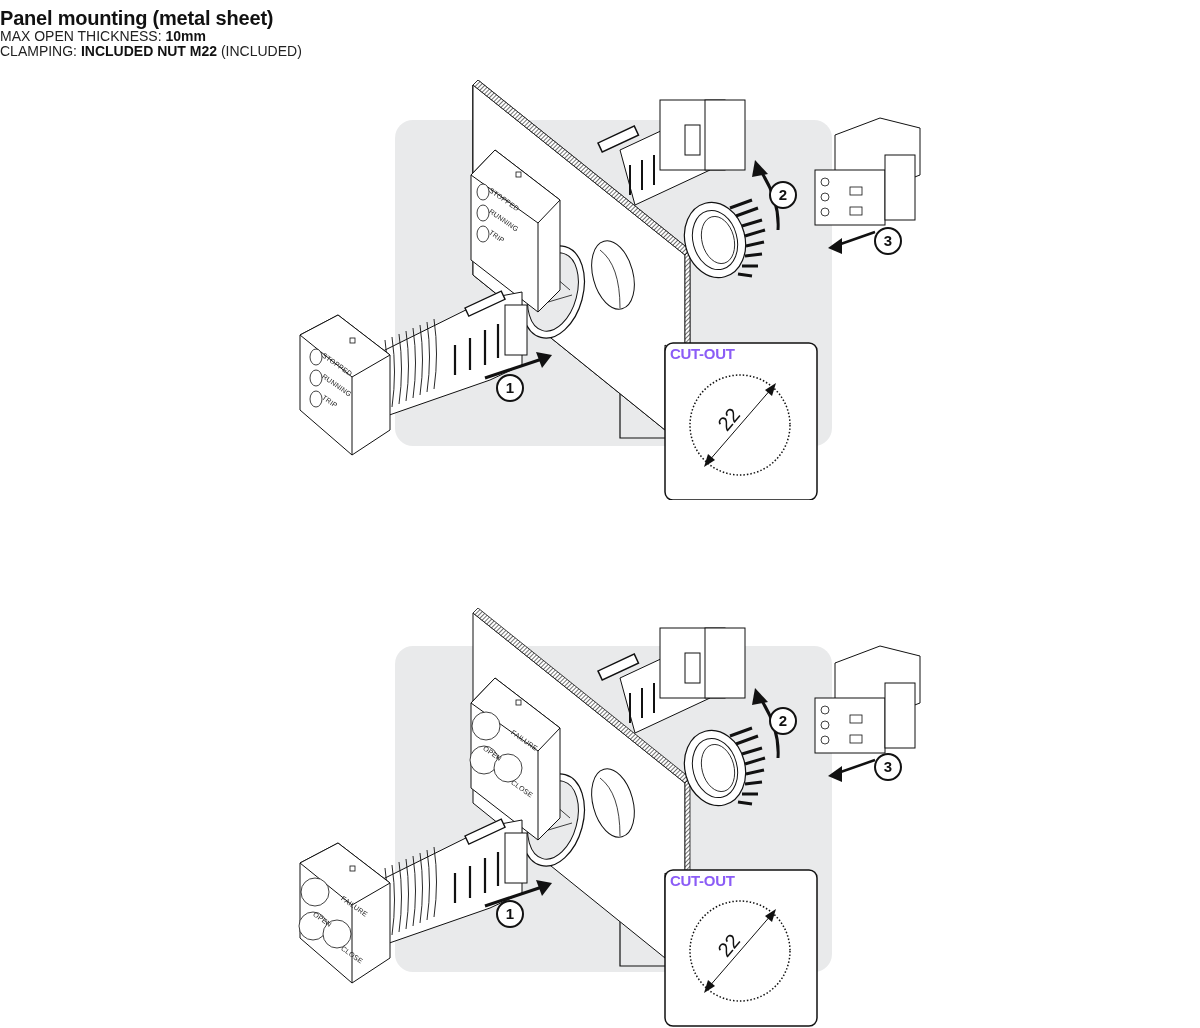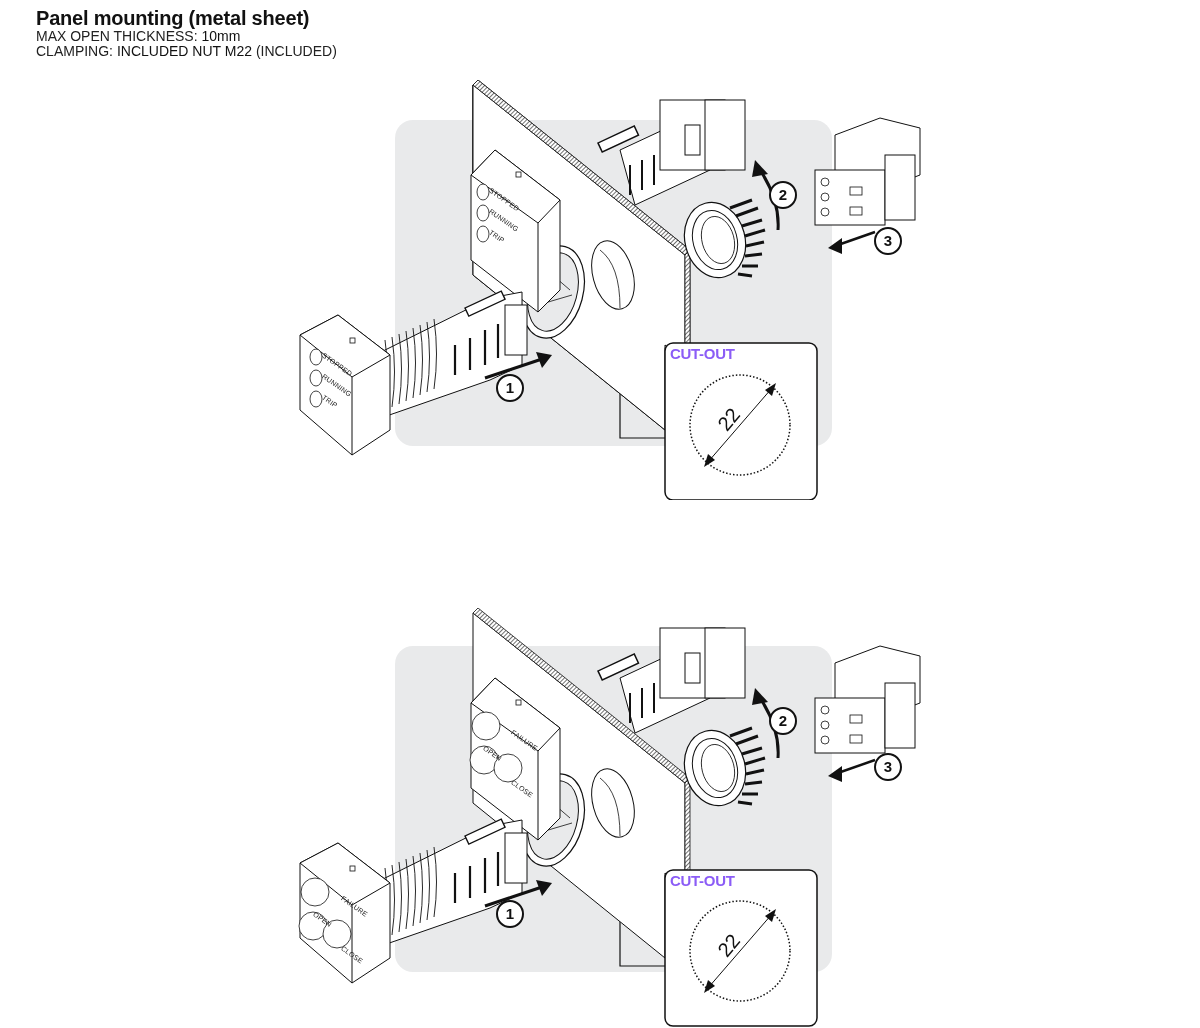--- a/index.html
+++ b/index.html
@@ -1,20 +1,20 @@
 <!DOCTYPE html>
 <html><head>
 <meta charset="utf-8">
 <style>
   html, body { margin:0; padding:0; background:#ffffff; }
   body { width:1200px; height:1028px; position:relative; overflow:hidden; font-family:"Liberation Sans", sans-serif; color:#111; }
-  .header { position:absolute; left:0; top:8px; line-height:1.05;padding-left:36px; }
+  .header { position:absolute; left:0; top:8px; line-height:1.05; }
   .title { font-size:20px; font-weight:bold; letter-spacing:-0.2px; }
   .spec { font-size:14px; color:#222; }
-  .spec b { font-weight:normal; color:#111;text-align:center; }
+  .spec b { font-weight:bold; color:#111;text-align:center; }
   .diagram { position:absolute; left:290px; width:640px; height:420px; }
   .diagram svg { position:absolute; left:0; top:0; }
   .cutout-label { position:absolute; font-size:15px; font-weight:bold; color:#8b5cf6; letter-spacing:-0.3px; }
   .dim-label { position:absolute; font-size:20px; color:#111; transform:rotate(-50deg); transform-origin:center; }
   .step-num { position:absolute; width:24px; height:24px; border:2px solid #111; border-radius:50%; background:#fff; font-size:15px; font-weight:bold; text-align:center; line-height:24px; box-sizing:content-box; }
   .led-label { position:absolute; font-size:7px; color:#222; transform-origin:left center; letter-spacing:0.2px; }
 </style>
 </head>
 <body>
 

